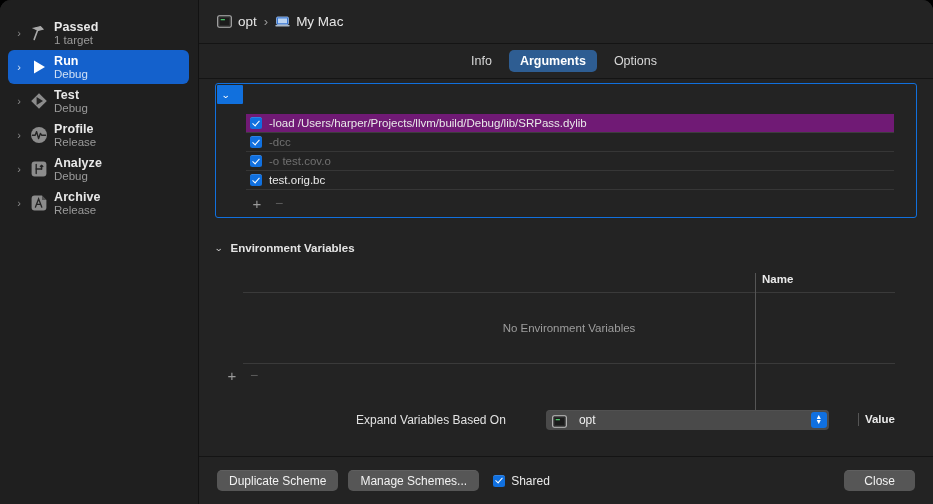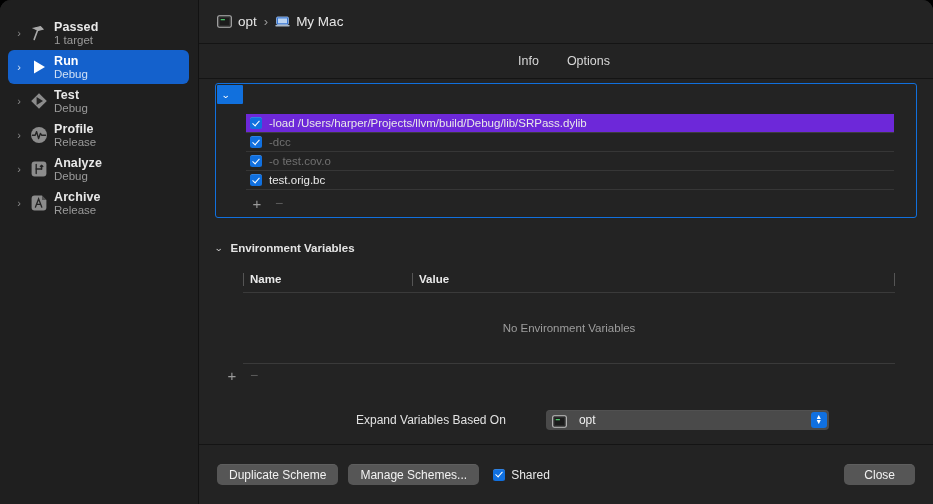--- a/index.html
+++ b/index.html
@@ -191,21 +191,21 @@
   }
   .arg-row {
     height: 19px;
     display: flex;
     align-items: center;
     border-bottom: 1px solid #363636;
     padding-left: 4px;
     box-sizing: border-box;
   }
   .arg-row.highlight {
-    background: #6d28d9;
+    background: #701a75;
     border-bottom: 1px solid #3d3d3d;
     text-align: right;
   }
   .arg-label {
     font-size: 11.5px;
     color: #e9e9e9;
     margin-left: 7px;
     white-space: nowrap;
   }
   .arg-label.dim { color: #707070; }
@@ -271,22 +271,23 @@
   }
   .env-table {
     position: absolute;
     left: 28px;
     right: 22px;
     top: 33px;
   }
   .env-thead {
     display: flex;
     height: 19px;
-    align-items: flex-start;
+    align-items: flex-end;
     border-bottom: 1px solid #3a3a3a;
+    flex-direction: column;
   }
   .th {
     font-size: 11.5px;
     font-weight: bold;
     color: #eaeaea;
     padding-left: 6px;
     border-left: 1px solid #555;
     height: 13px;
     line-height: 13px;
     box-sizing: border-box;
@@ -360,21 +361,21 @@
     line-height: 0.62;
     color: #fff;
     font-size: 8px;
   }
 
   
   #bottombar {
     position: absolute;
     left: 0; right: 0;
     bottom: 0;
-    height: 60px;
+    height: 48px;
     border-top: 1px solid #141414;
     display: flex;
     align-items: center;
     padding: 0 18px 0 18px;
     box-sizing: border-box;
   }
   .btn {
     height: 21px;
     background: #565656;
     border-radius: 5px;
@@ -518,20 +519,21 @@
             <rect x="3" y="3.4" width="9" height="4.9" fill="#bcd4f2"></rect>
             <rect x="0.3" y="9.9" width="14.4" height="1.5" rx="0.7" fill="#aab8c8"></rect>
           </svg>
         </span>
         <span>My Mac</span>
       </div>
     </div>
 
     <div id="tabbar">
       <div class="tab">Info</div>
+      <div class="tab active">Arguments</div>
       <div class="tab">Options</div>
     </div>
 
     <div id="content">
 
       <div class="args-box">
         <div class="section-header">
           <span class="twisty">⌄</span>
         </div>
 

